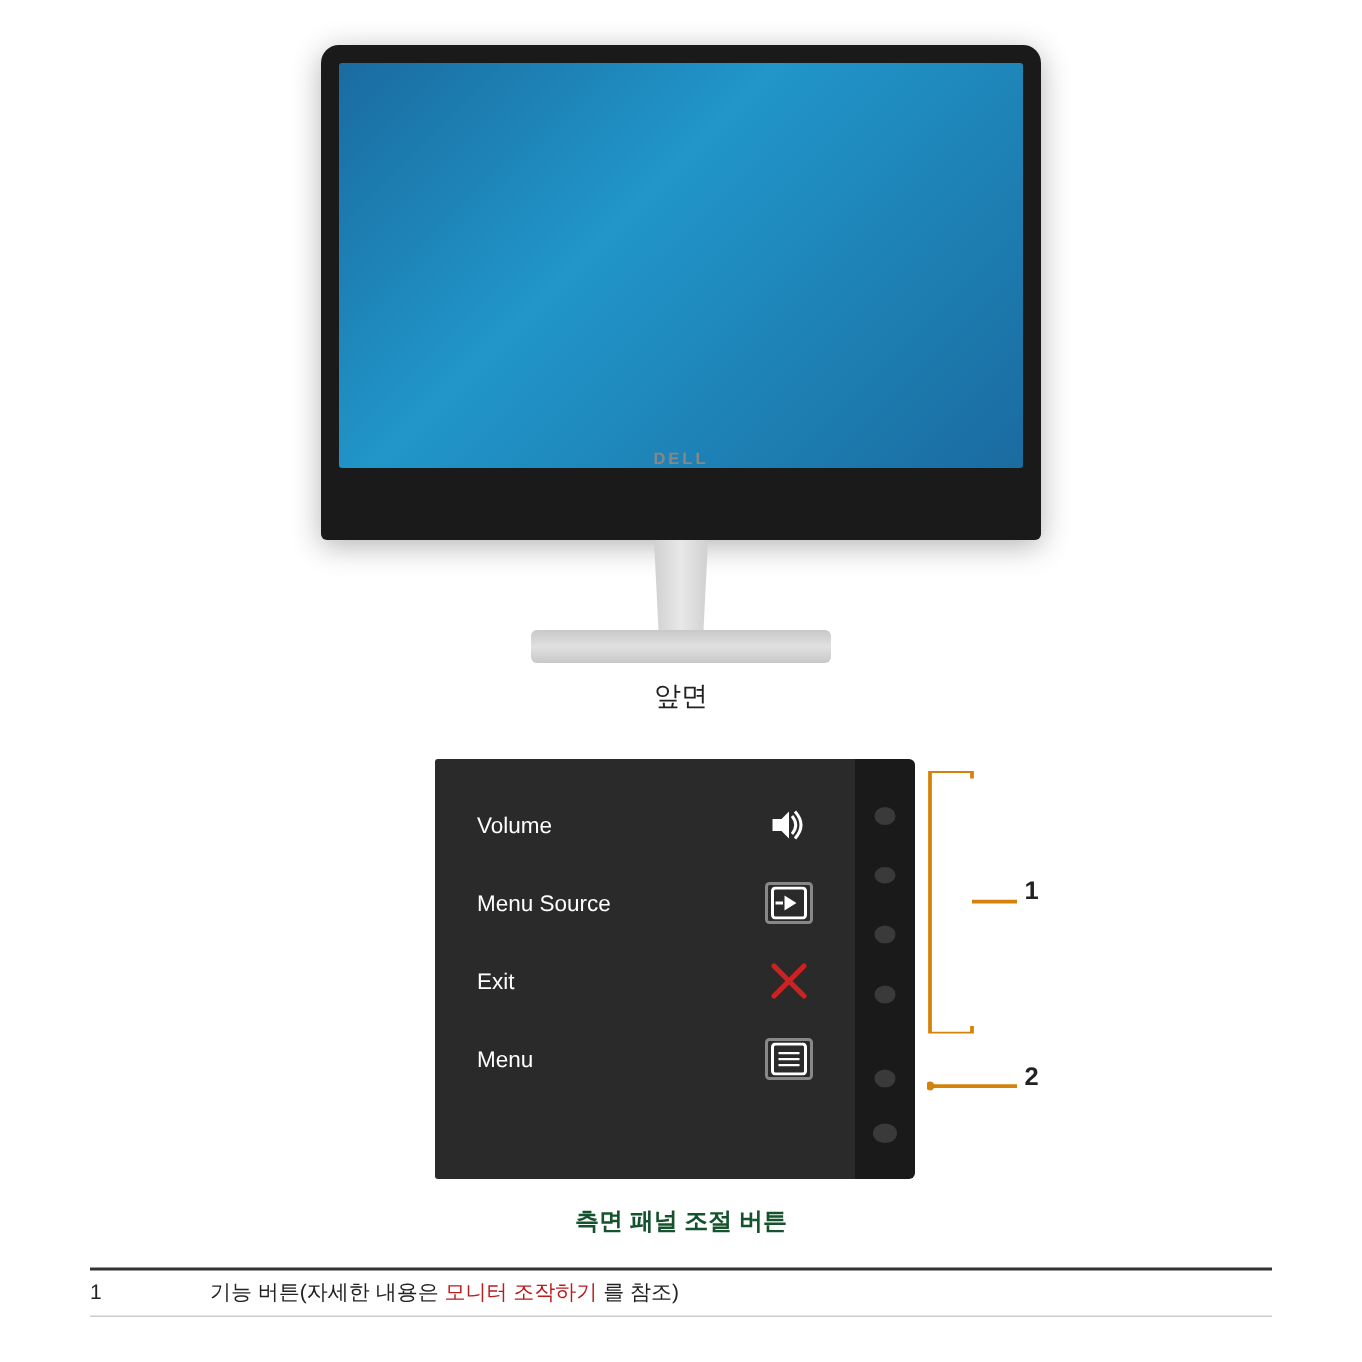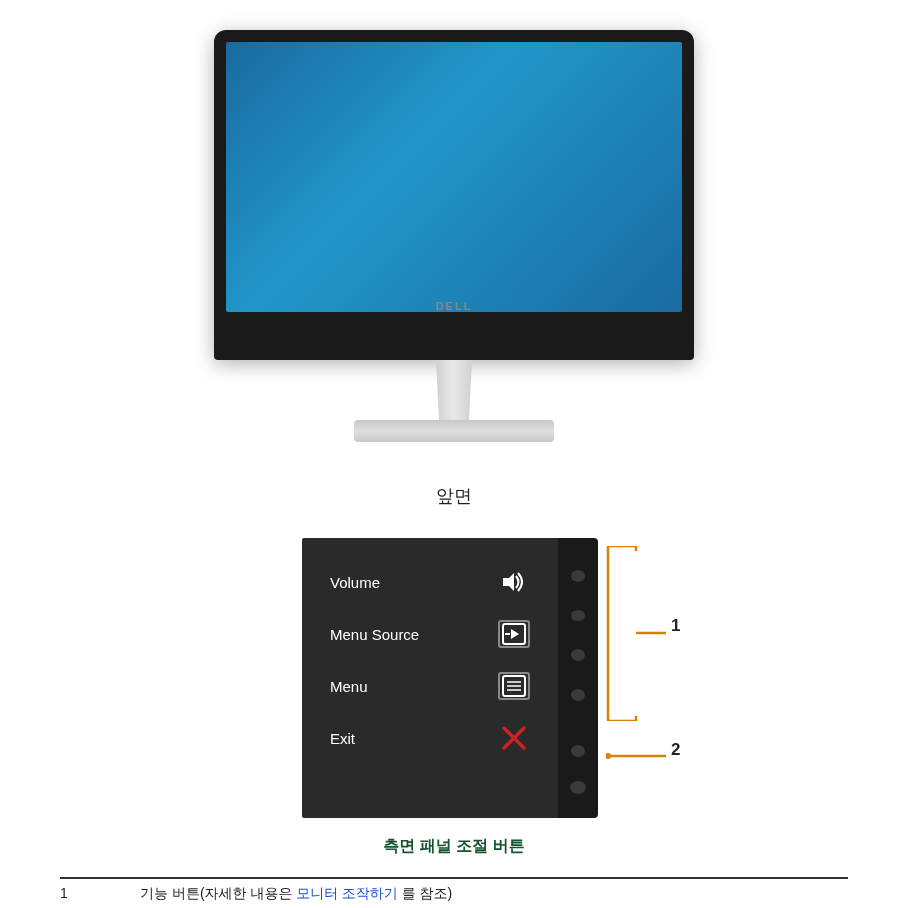--- a/index.html
+++ b/index.html
@@ -10,21 +10,20 @@
       font-family: 'Malgun Gothic', 'Apple SD Gothic Neo', sans-serif;
       overflow-x: hidden;
     }
 
     
     .monitor-section {
       display: flex;
       flex-direction: column;
       align-items: center;
       padding: 30px 20px 10px;
-      gap: 32px;
     }
 
     .monitor-wrapper {
       position: relative;
       width: 480px;
     }
 
     .monitor-outer {
       background: #1a1a1a;
       border-radius: 12px 12px 4px 4px;
@@ -84,21 +83,21 @@
     .panel-section {
       display: flex;
       justify-content: center;
       padding: 20px 40px 10px;
       gap: 0;
     }
 
     .osd-menu {
       background: #2a2a2a;
       padding: 18px 20px;
-      width: 256px;
+      width: 280px;
       border-radius: 2px 0 0 2px;
     }
 
     .osd-item {
       display: flex;
       align-items: center;
       justify-content: space-between;
       padding: 12px 8px;
       color: #ffffff;
       font-size: 15px;
@@ -235,23 +234,22 @@
       color: #222;
     }
 
     .cell-desc {
       flex: 1;
       font-size: 14px;
       color: #222;
     }
 
     .cell-desc a {
-      color: #1d4ed8;
+      color: #b91c1c;
       text-decoration: none;
-      font-family: Liberation Serif, serif;
     }
   </style>
 </head>
 <body>
 
 <div class="monitor-section">
   <div class="monitor-wrapper">
     <div class="monitor-outer">
       <div class="monitor-screen"></div>
       <div class="monitor-bottom-bar">
@@ -279,45 +277,45 @@
       </div>
     </div>
 
     <div class="osd-item">
       <span class="osd-item-label">Menu Source</span>
       <div class="osd-icon input">
         <svg width="24" height="22" viewBox="0 0 24 22" fill="white">
           <rect x="1" y="1" width="22" height="20" rx="2" stroke="white" stroke-width="2" fill="none"></rect>
           <polygon points="9,6 17,11 9,16" fill="white"></polygon>
           <line x1="3" y1="11" x2="8" y2="11" stroke="white" stroke-width="2"></line>
+        </svg>
+      </div>
+    </div>
+
+    <div class="osd-item">
+      <span class="osd-item-label">Exit</span>
+      <div class="osd-icon exit">
+        <svg width="26" height="26" viewBox="0 0 26 26" fill="none">
+          <line x1="3" y1="3" x2="23" y2="23" stroke="#cc2222" stroke-width="3.5" stroke-linecap="round"></line>
+          <line x1="23" y1="3" x2="3" y2="23" stroke="#cc2222" stroke-width="3.5" stroke-linecap="round"></line>
         </svg>
       </div>
     </div>
 
     <div class="osd-item">
       <span class="osd-item-label">Menu</span>
       <div class="osd-icon menu-icon">
         <svg width="24" height="22" viewBox="0 0 24 22" fill="white">
           <rect x="1" y="1" width="22" height="20" rx="2" stroke="white" stroke-width="2" fill="none"></rect>
           <line x1="5" y1="7" x2="19" y2="7" stroke="white" stroke-width="1.5"></line>
           <line x1="5" y1="11" x2="19" y2="11" stroke="white" stroke-width="1.5"></line>
           <line x1="5" y1="15" x2="19" y2="15" stroke="white" stroke-width="1.5"></line>
         </svg>
       </div>
     </div>
-
-    <div class="osd-item">
-      <span class="osd-item-label">Exit</span>
-      <div class="osd-icon exit">
-        <svg width="26" height="26" viewBox="0 0 26 26" fill="none">
-          <line x1="3" y1="3" x2="23" y2="23" stroke="#cc2222" stroke-width="3.5" stroke-linecap="round"></line>
-          <line x1="23" y1="3" x2="3" y2="23" stroke="#cc2222" stroke-width="3.5" stroke-linecap="round"></line>
-        </svg>
-      </div>
-    </div>
   </div>
 
   <div class="side-panel-wrapper">
     <div class="side-panel">
       <div class="side-btn"></div>
       <div class="side-btn"></div>
       <div class="side-btn"></div>
       <div class="side-btn"></div>
       <div class="side-btn" style="margin-top:30px;"></div>
       <div class="side-btn power" style="margin-top:10px;"></div>

